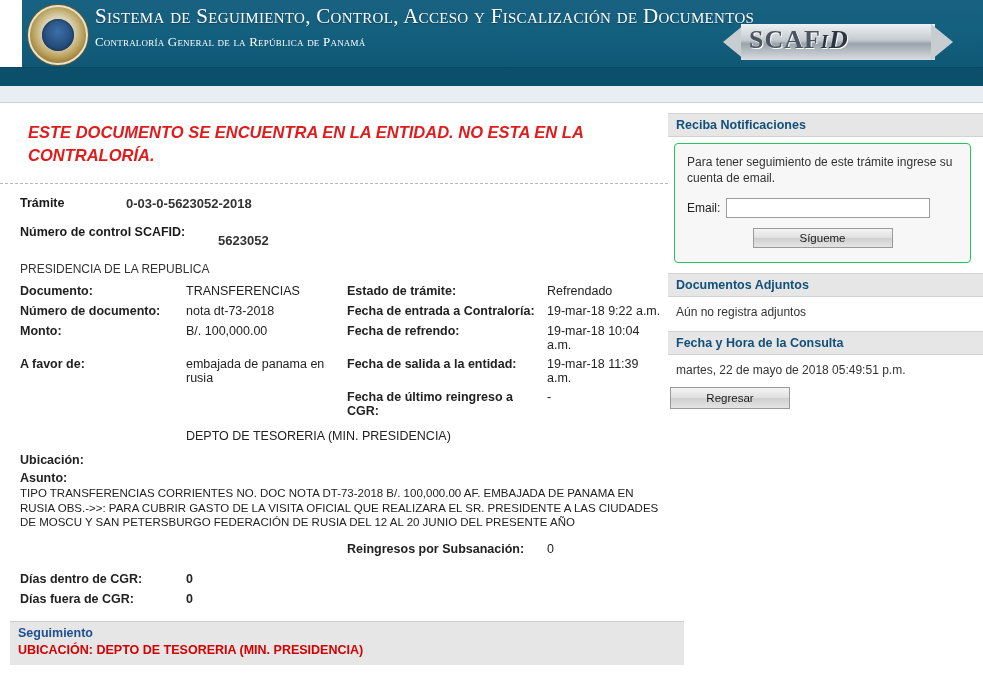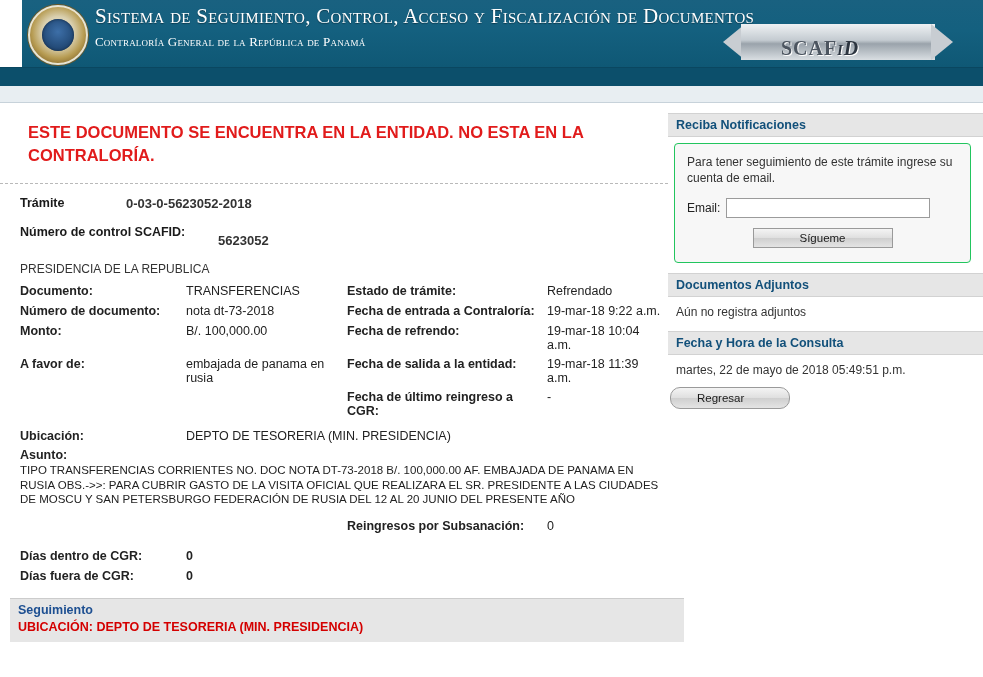--- a/index.html
+++ b/index.html
@@ -97,29 +97,28 @@
   }
   .scafid-logo .band {
     position: absolute;
     left: 18px; right: 18px; top: 4px;
     height: 36px;
     background: linear-gradient(to bottom,#eef1f3 0%,#c4cbd1 45%,#9aa3ab 55%,#d9dee2 100%);
   }
   .scafid-text {
     position: absolute;
     left: 26px;
-    top: 17px;
+    top: 5px;
     font-family: "Liberation Serif", serif;
-    font-size: 20px;
+    font-size: 26px;
     font-weight: bold;
     font-variant: small-caps;
     color: #4c5560;
     letter-spacing: 1px;
     text-shadow: 1px 1px 0 #ffffff;
-    margin-left: 32px;
   }
   .scafid-id {
     font-style: italic;
     color: #2c3540;
   }
 
   
   .navbar {
     height: 18px;
     background: #0c4f6b;
@@ -144,20 +143,21 @@
   .right-col {
     width: 315px;
     padding-top: 10px;
   }
 
   
   .alert {
     margin: 10px 0 0 0;
     border-bottom: 1px dashed #b9b9b9;
     padding: 8px 20px 16px 28px;
+    font-style: italic;
   }
   .alert-text {
     color: #e11b1b;
     font-size: 16.5px;
     font-weight: bold;
     line-height: 23px;
   }
 
   
   .detail {
@@ -208,21 +208,21 @@
   .field-tall { min-height: 28px; }
 
   .asunto-lbl { font-weight: bold; margin: 4px 0 1px 0; }
   .asunto-text {
     font-size: 11.5px;
     line-height: 14.5px;
     color: #222;
     width: 648px;
   }
   .ubic-row { margin: 6px 0 3px 0; }
-  .ubic-row .fl { width: 166px; font-weight: bold; }
+  .ubic-row .fl { width: 166px; font-weight: bold; margin-top: 24px; }
 
   .reingresos {
     display: flex;
     margin: 12px 0 16px 0;
   }
   .reingresos .fl { width: 200px; font-weight: bold; margin-left: 327px; }
 
   .dias .fl { width: 166px; font-weight: bold; }
   .dias .fv { font-weight: bold; }
 
@@ -304,23 +304,22 @@
     text-align: center;
   }
   .panel-plain {
     font-size: 12px;
     color: #333;
     padding: 2px 8px 10px 8px;
   }
   .btn-regresar {
     width: 120px;
     margin: 10px 0 0 2px;
-    text-align: left;
-    padding: 4px 26px;
-    border-radius: 10px;
+    text-align: center;
+    padding: 4px 10px;
   }
   .right-inner { padding-left: 0; }
   .panel-sep { margin-top: 2px; }
 </style>
 </head>
 <body>
 
 <div id="page">
 
   <div class="header">

